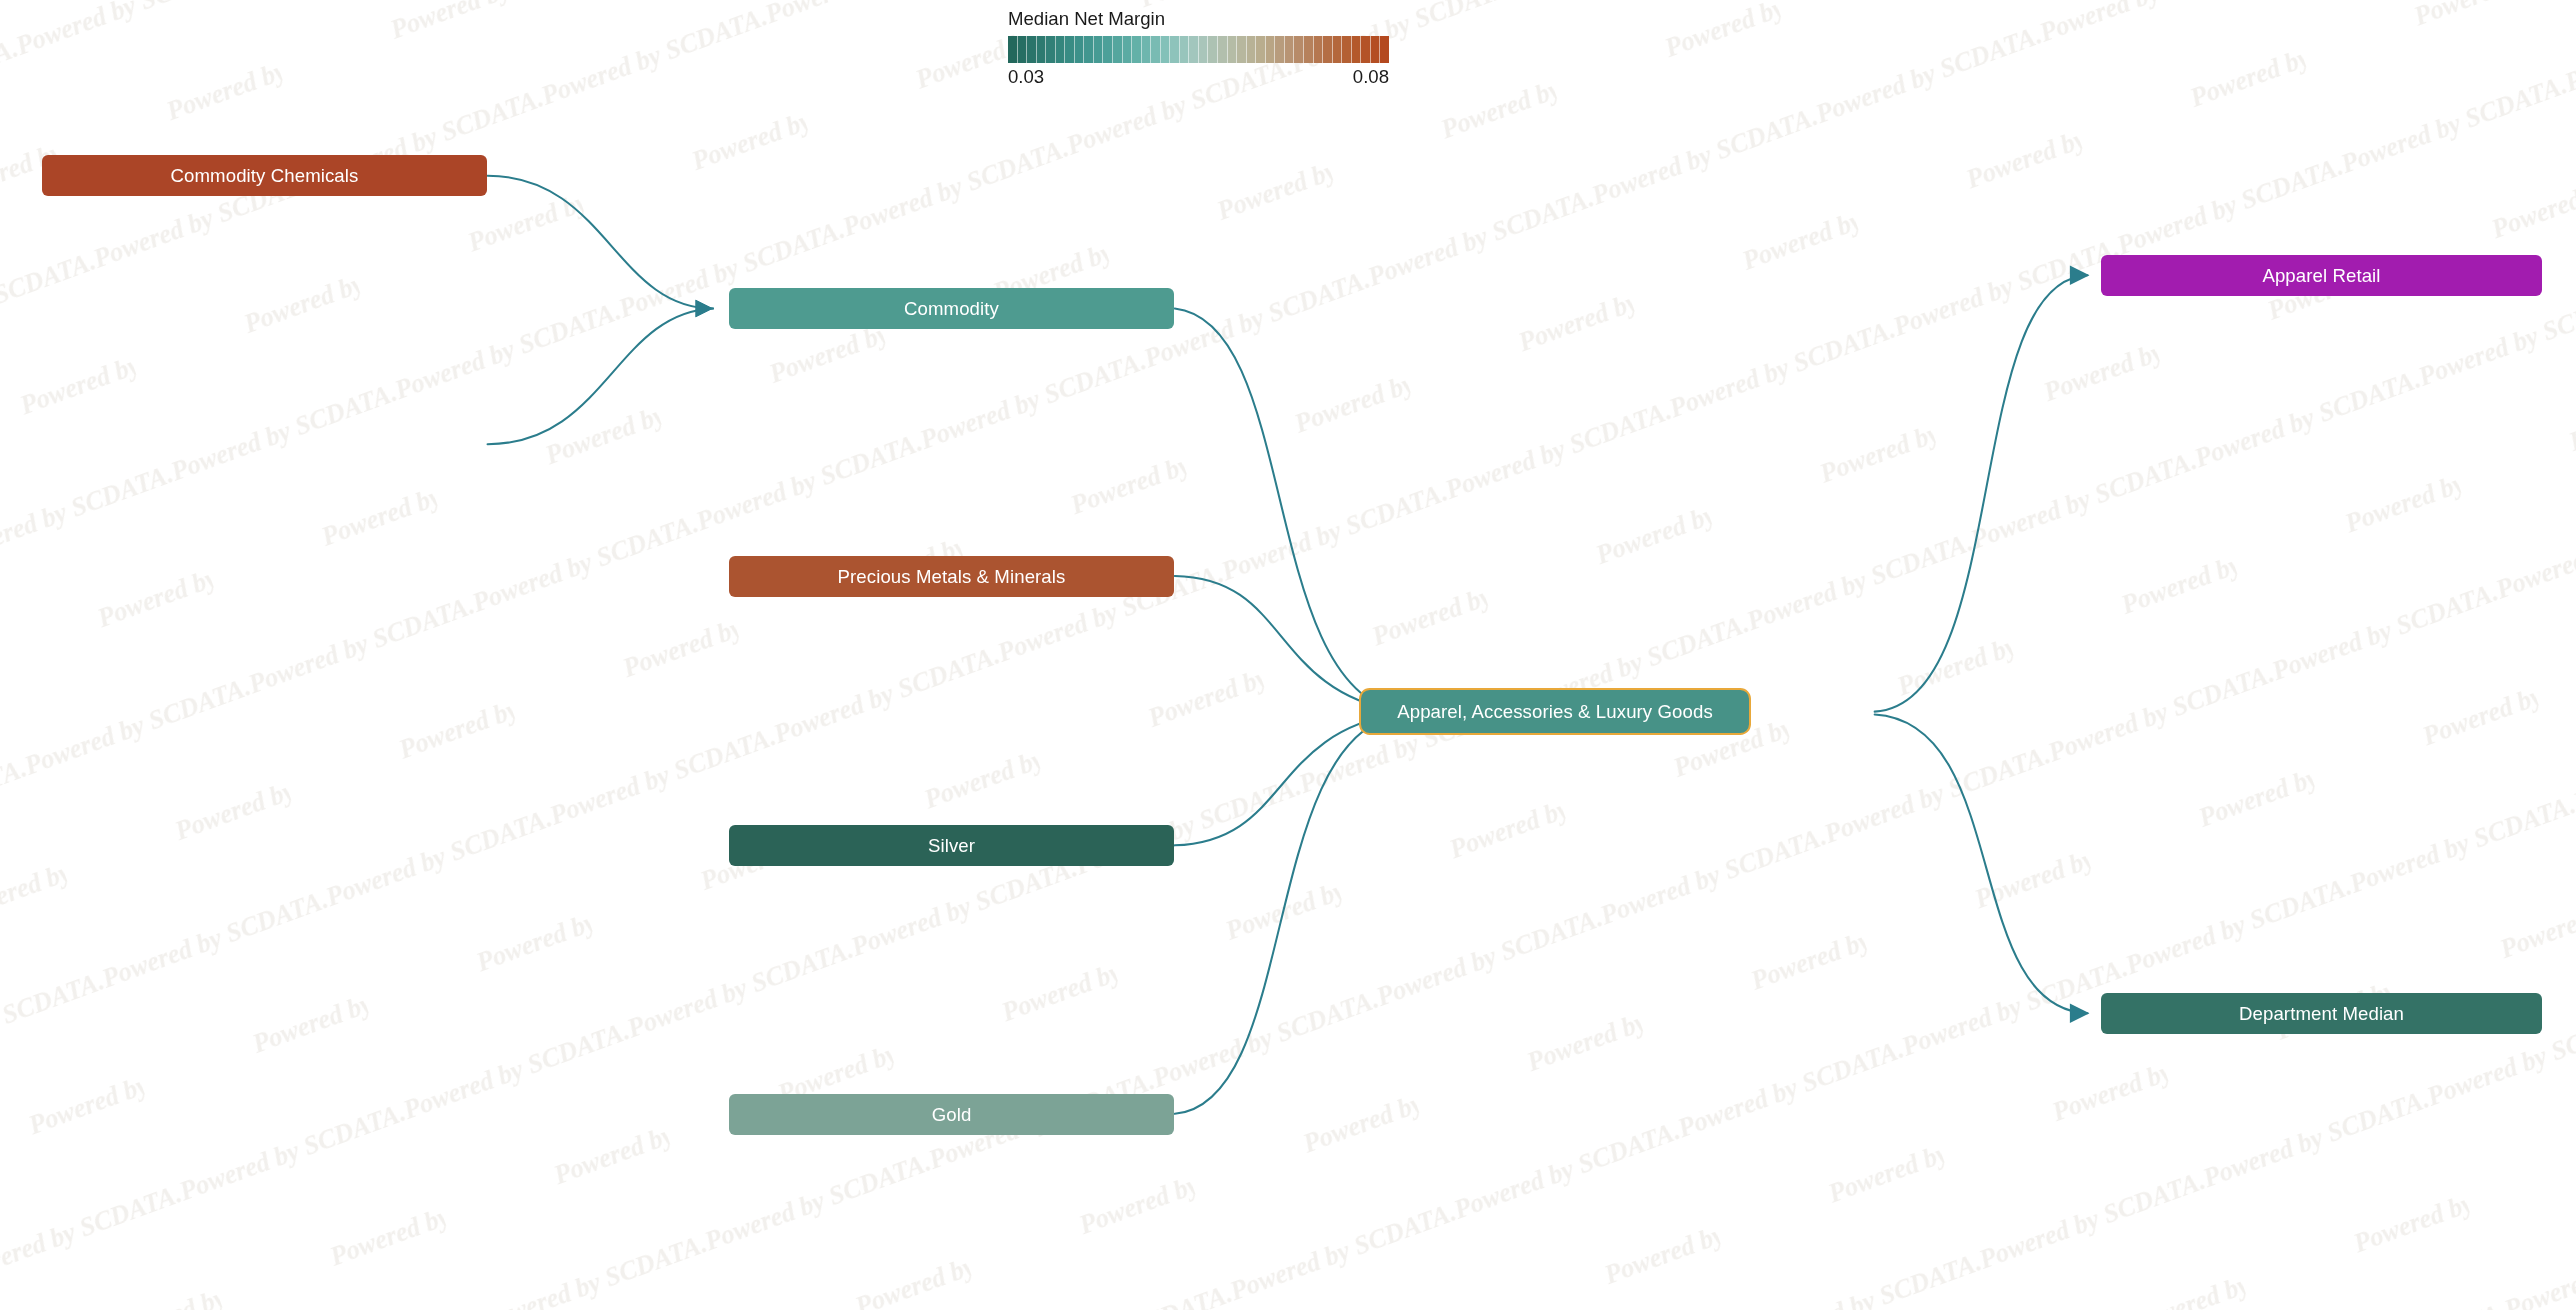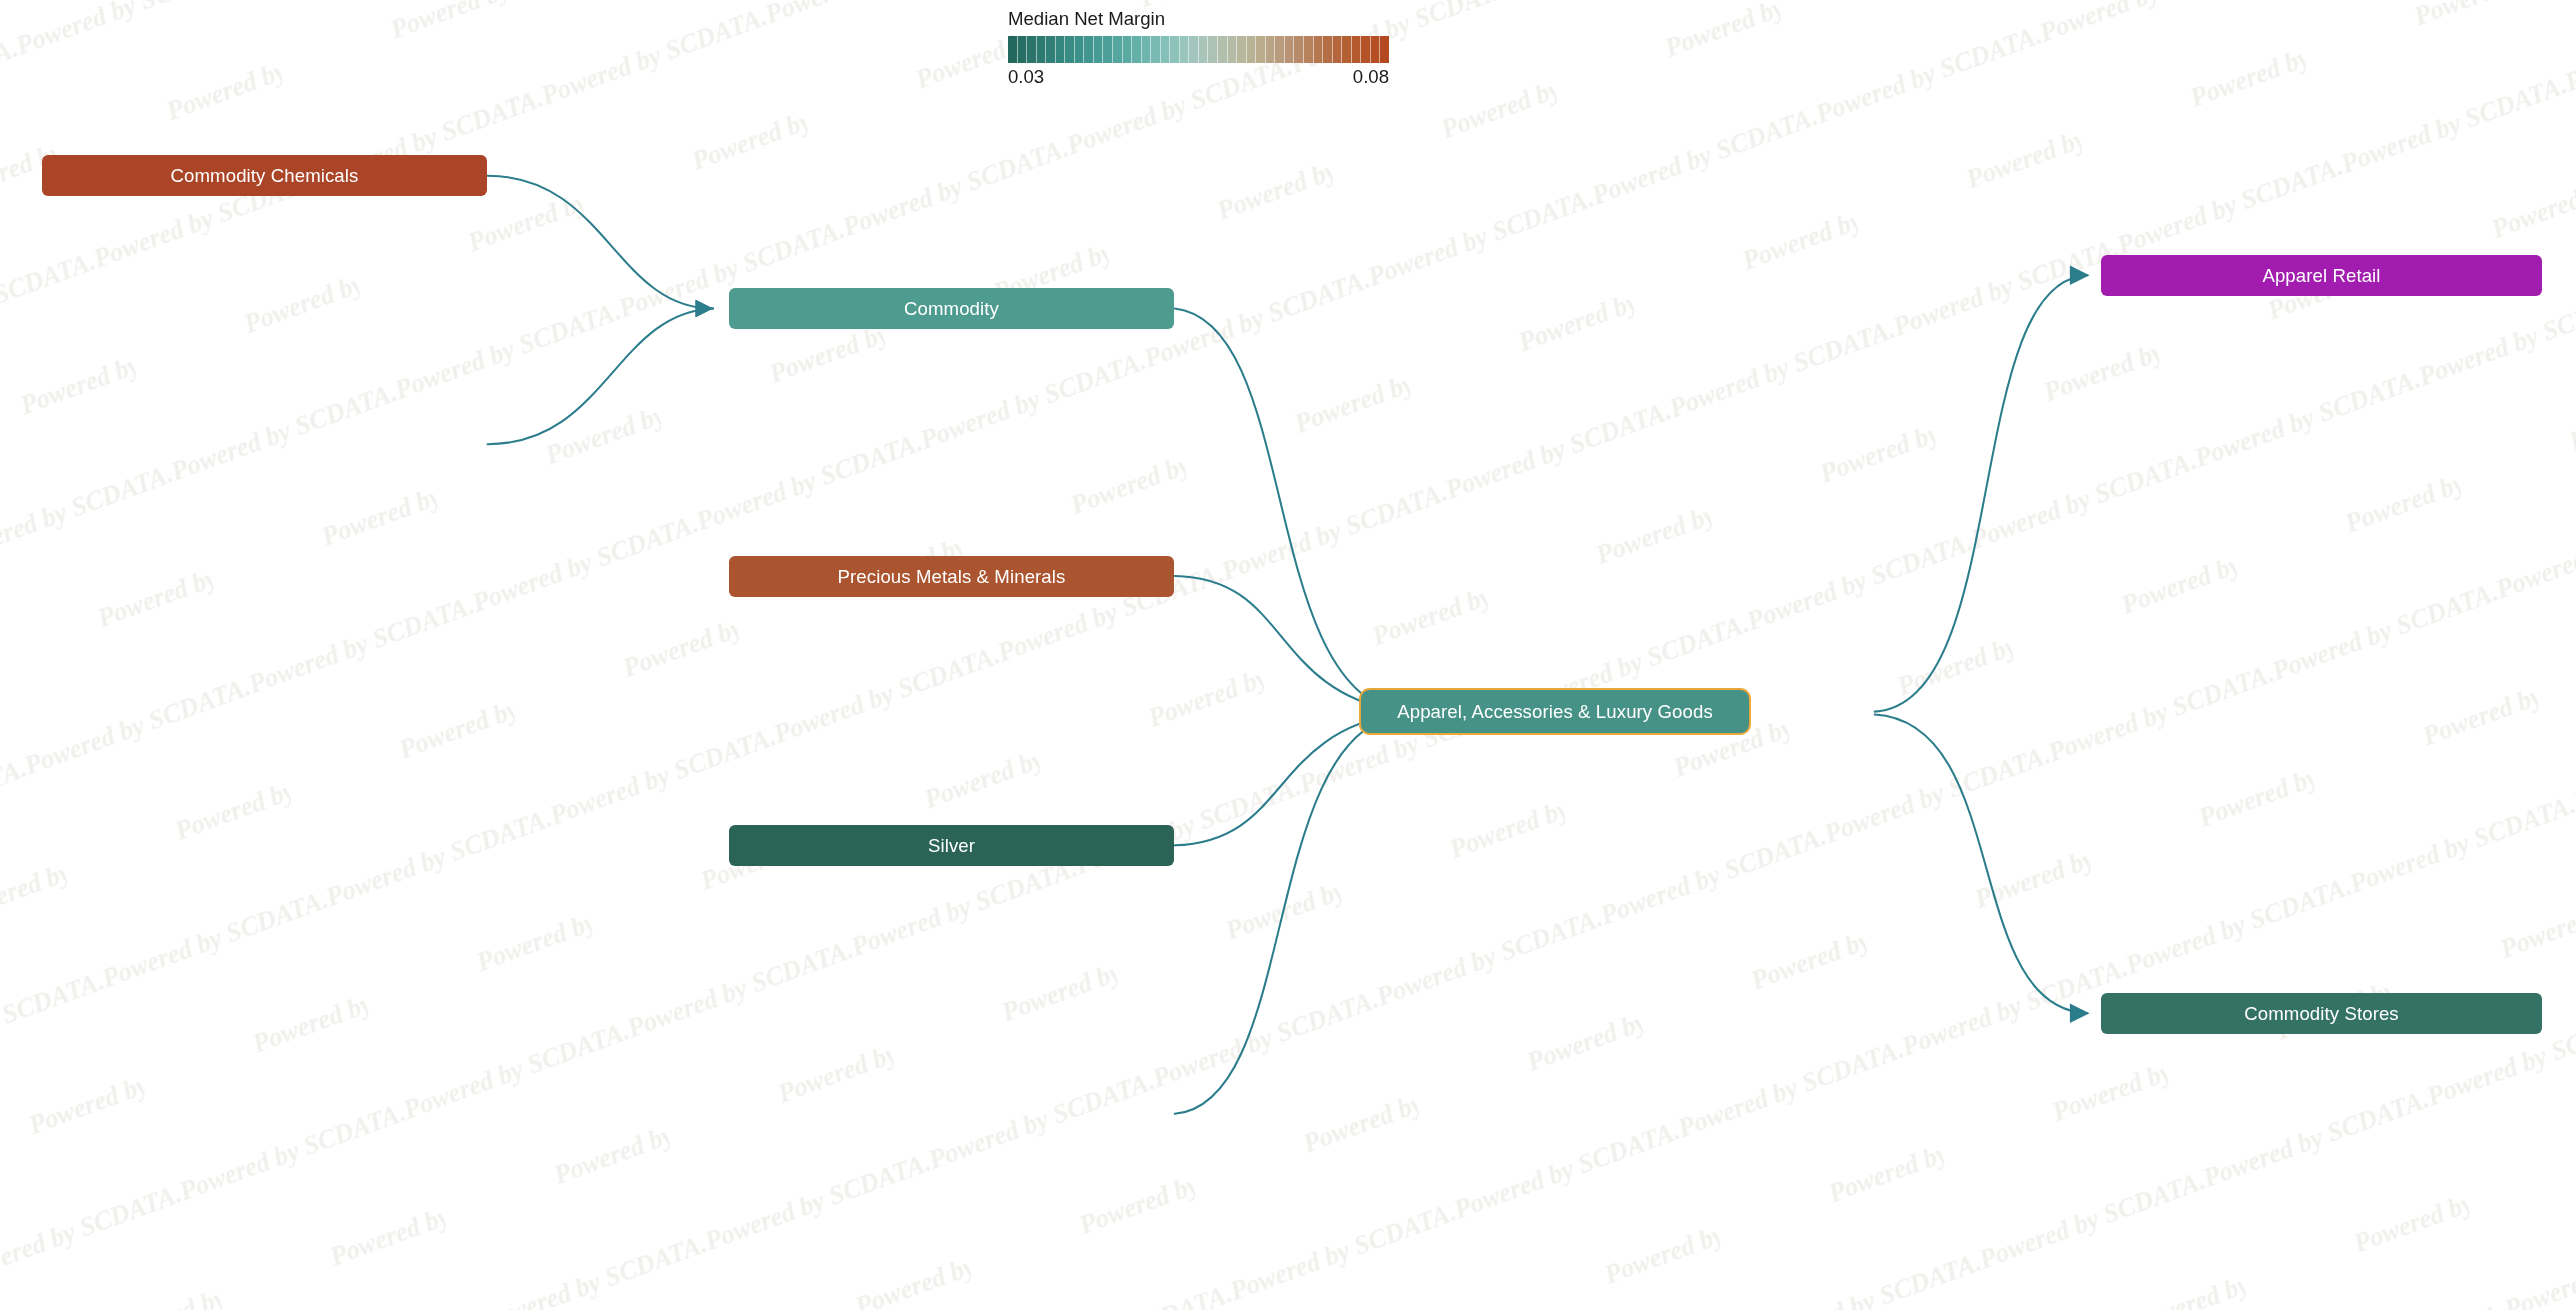--- a/index.html
+++ b/index.html
@@ -199,31 +199,34 @@
     </div>
 
     <div class="node" style="left:729px; top:556px; width:445px; height:41px; background:#ab5430;">
       <span class="node-label">Precious Metals &amp; Minerals</span>
     </div>
 
     <div class="node" style="left:729px; top:825px; width:445px; height:41px; background:#2b6357;">
       <span class="node-label">Silver</span>
     </div>
 
+    <div class="node" style="left:729px; top:1094px; width:445px; height:41px; background:#7ca396;">
+      <span class="node-label">Gold</span>
+    </div>
 
     <div class="node focus" style="left:1359px; top:688px; width:392px; height:47px; background:#479287;">
       <span class="node-label">Apparel, Accessories &amp; Luxury Goods</span>
     </div>
 
     <div class="node" style="left:2101px; top:255px; width:441px; height:41px; background:#a21caf;">
       <span class="node-label">Apparel Retail</span>
     </div>
 
     <div class="node" style="left:2101px; top:993px; width:441px; height:41px; background:#347266;">
-      <span class="node-label">Commodity Stores</span>
+      <span class="node-label">Department Median</span>
     </div>
 
   </div>
 
   <div id="legend">
     <div id="legend-title">Median Net Margin</div>
     <div id="legend-bar">
         <div class="legend-seg" style="background: rgb(35, 104, 92);"></div>
         <div class="legend-seg" style="background: rgb(38, 110, 99);"></div>
         <div class="legend-seg" style="background: rgb(42, 116, 106);"></div>

